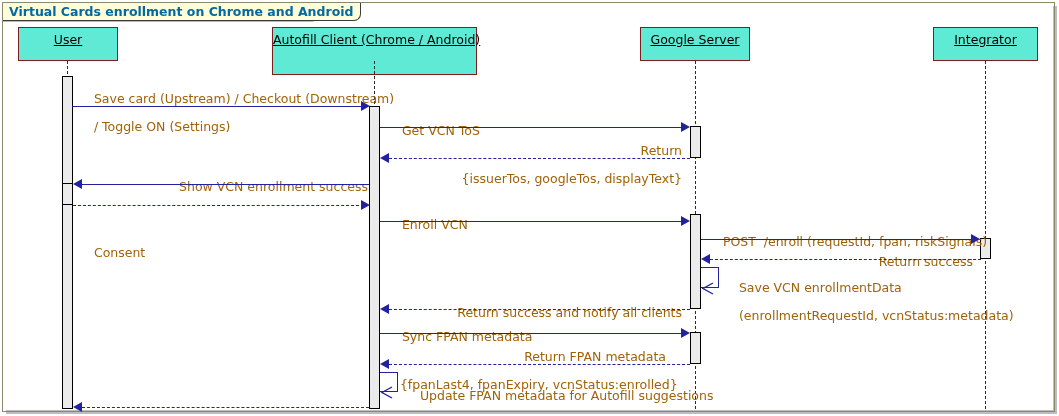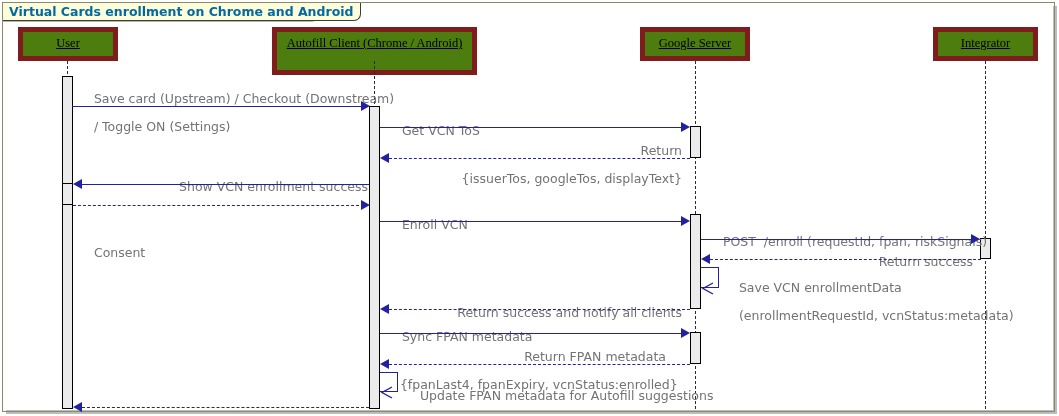--- a/index.html
+++ b/index.html
@@ -71,28 +71,27 @@
     height: 19px;
     border-bottom: 2px solid #b9b9a0;
     border-right: 2px solid #b9b9a0;
     border-radius: 0 0 8px 0;
     box-sizing: border-box;
     pointer-events: none;
   }
   
   .participant {
     position: absolute;
-    background: #4d7c0f;
-    border: 5px solid #7f1d1d;
+    background: #5eead4;
+    border: 1px solid #7f1d1d;
     box-sizing: border-box;
     text-align: center;
     font-size: 12.5px;
     color: #000000;
     padding-top: 4px;
-    font-family: Liberation Serif, serif;
   }
   .participant span {
     text-decoration: underline;
     white-space: nowrap;
   }
   
   .lifeline {
     position: absolute;
     width: 0;
     border-left: 1px dashed #2b2b2b;
@@ -122,21 +121,21 @@
   }
   .arrow-r { border-left: 9px solid #2222a0; }
   .arrow-l { border-right: 9px solid #2222a0; }
   .arrow-open-l {
     position: absolute;
     width: 0; height: 0;
   }
   .msg-label {
     position: absolute;
     font-size: 12.5px;
-    color: #737373;
+    color: #a16207;
     white-space: pre;
     line-height: 14px;
   }
   .msg-label.right { text-align: right; }
   
   .self-msg {
     position: absolute;
     border: 1.4px solid #2222a0;
     border-left: none;
     box-sizing: border-box;

